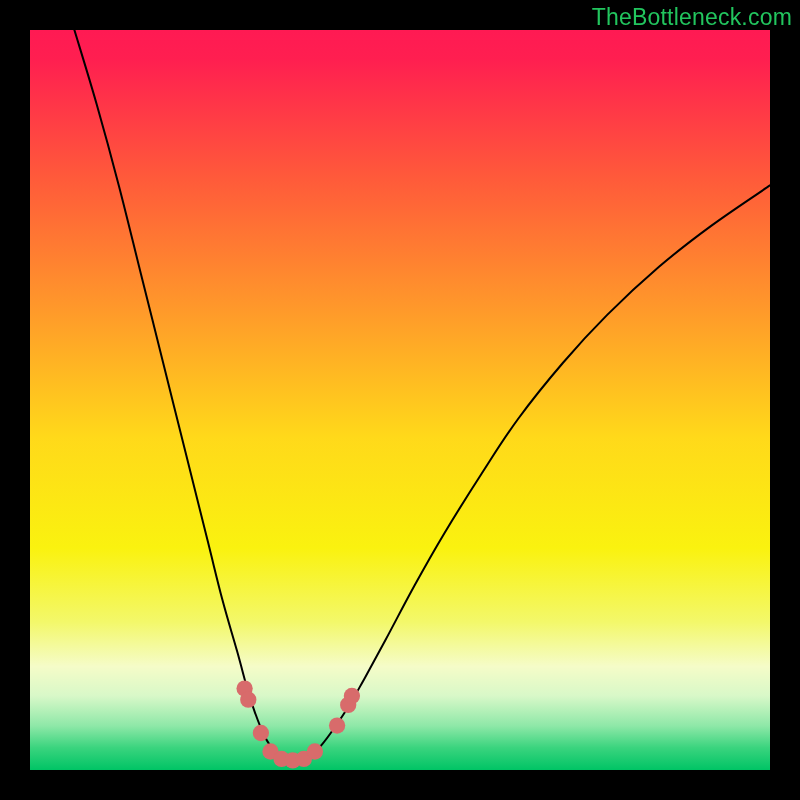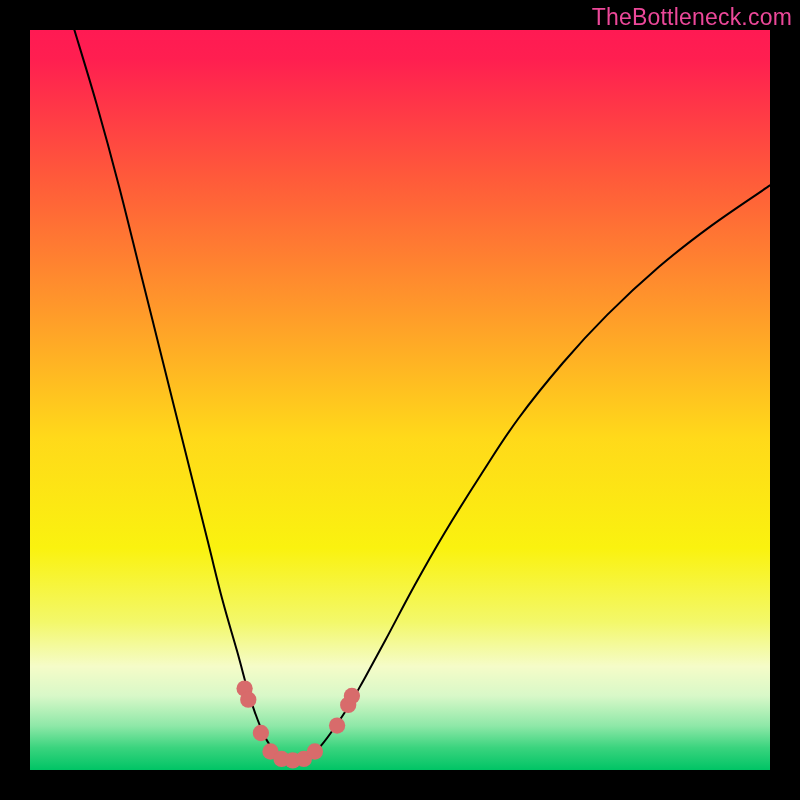--- a/index.html
+++ b/index.html
@@ -24,21 +24,21 @@
     left: 30px;
     top: 30px;
     width: 740px;
     height: 740px;
     overflow: hidden;
   }
   .watermark {
     position: absolute;
     top: 4px;
     right: 8px;
-    color: #ec4899;
+    color: #22c55e;
     font-size: 23px;
     font-weight: 400;
     letter-spacing: 0.2px;
     z-index: 10;
   }
   svg { display: block; }
 </style>
 </head>
 <body>
 

